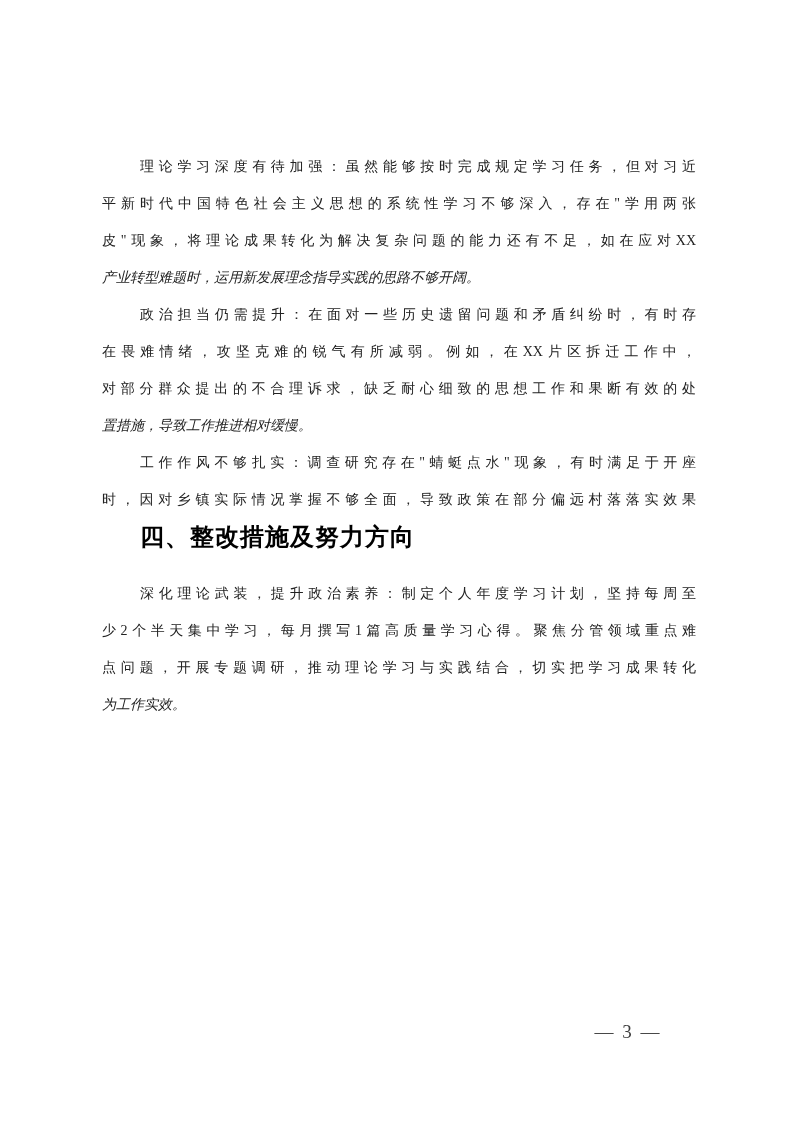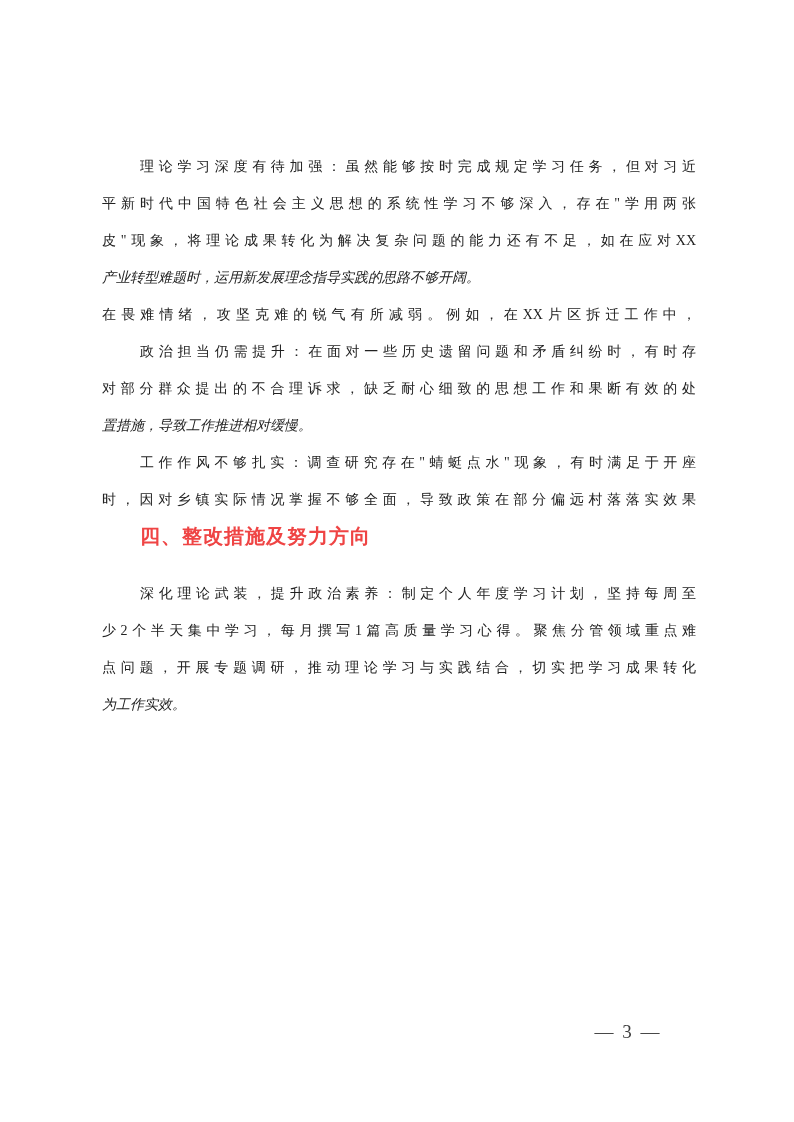--- a/index.html
+++ b/index.html
@@ -37,23 +37,23 @@
   .line.first {
     text-indent: 38px;
   }
   .line.last {
     text-align-last: left;
     font-style: italic;
   }
   .heading-line {
     height: 37px;
     line-height: 37px;
-    font-size: 20px;
+    font-size: 24px;
     font-weight: 700;
-    color: #ef4444;
+    color: #000000;
     letter-spacing: 1px;
     text-indent: 38px;
     font-family: "Liberation Sans", "DejaVu Sans", sans-serif;
     overflow: hidden;
   }
   .para.spaced {
     margin-top: 20px;
   }
   .footer-pagenum {
     position: absolute;
@@ -76,22 +76,22 @@
   <div class="content">
 
     <div class="para">
       <div class="line first">理论学习深度有待加强：虽然能够按时完成规定学习任务，但对习近</div>
       <div class="line">平新时代中国特色社会主义思想的系统性学习不够深入，存在"学用两张</div>
       <div class="line">皮"现象，将理论成果转化为解决复杂问题的能力还有不足，如在应对XX</div>
       <div class="line last">产业转型难题时，运用新发展理念指导实践的思路不够开阔。</div>
     </div>
 
     <div class="para">
+      <div class="line first">政治担当仍需提升：在面对一些历史遗留问题和矛盾纠纷时，有时存</div>
       <div class="line">在畏难情绪，攻坚克难的锐气有所减弱。例如，在XX片区拆迁工作中，</div>
-      <div class="line first">政治担当仍需提升：在面对一些历史遗留问题和矛盾纠纷时，有时存</div>
       <div class="line">对部分群众提出的不合理诉求，缺乏耐心细致的思想工作和果断有效的处</div>
       <div class="line last">置措施，导致工作推进相对缓慢。</div>
     </div>
 
     <div class="para">
       <div class="line first">工作作风不够扎实：调查研究存在"蜻蜓点水"现象，有时满足于开座</div>
       <div class="line">时，因对乡镇实际情况掌握不够全面，导致政策在部分偏远村落落实效果</div>
     </div>
 
 

